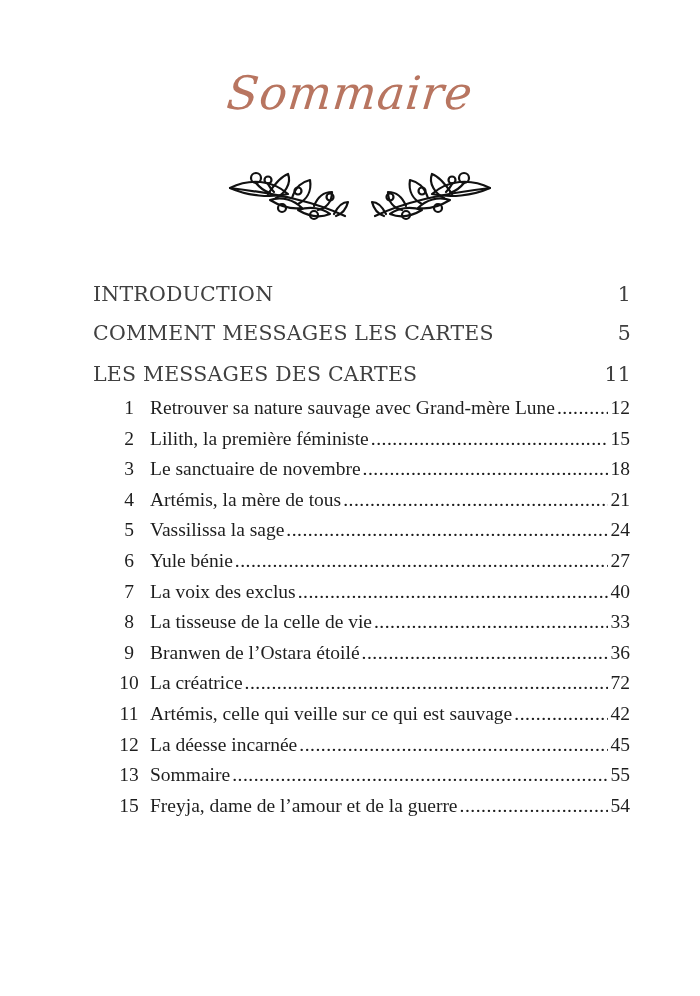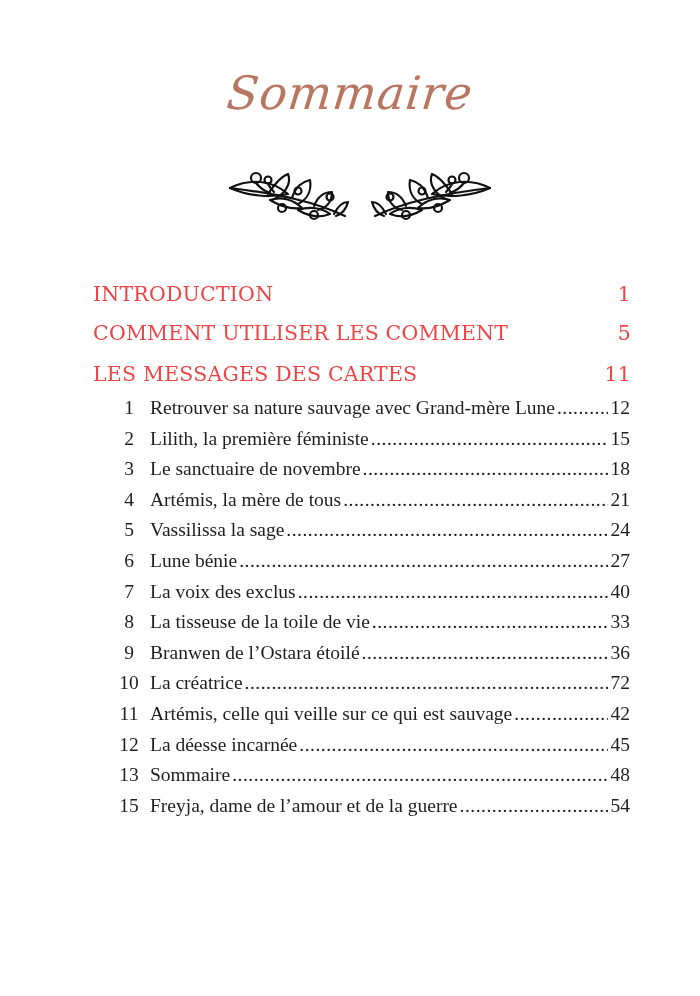--- a/index.html
+++ b/index.html
@@ -6,21 +6,21 @@
   body { width: 700px; height: 996px; position: relative; overflow: hidden; }
   .page { position: absolute; left: 0; top: 0; width: 700px; height: 996px; background: #fff; }
   .title {
     position: absolute; left: 0; width: 700px; top: 66px; text-align: center;
     font-family: "DejaVu Serif", serif; font-style: italic; font-size: 46px;
     color: #b87560; letter-spacing: 1px; transform: skewX(-6deg);
   }
   .ornament { position: absolute; left: 210px; top: 164px; width: 300px; height: 64px; }
   .section {
     position: absolute; left: 93px; width: 538px;
-    font-family: "DejaVu Serif", serif; font-size: 20.5px; color: #ef4444;
+    font-family: "DejaVu Serif", serif; font-size: 20.5px; color: #404040;
     letter-spacing: 0.2px; display: flex; justify-content: space-between;
     font-weight: normal;
   }
   .section .pg { text-align: right; }
   .entries { position: absolute; left: 108px; top: 397px; width: 522px; }
   .entry {
     display: flex; align-items: baseline; height: 30.6px;
     font-family: "Liberation Serif", serif; font-size: 19.5px; color: #1e1e1e;
   }
   .entry .num { width: 42px; text-align: center; flex: none; }
@@ -78,21 +78,21 @@
       <circle cx="72" cy="44" r="4"></circle>
       <circle cx="104" cy="51" r="4"></circle>
     </g>
   </svg>
 
   <div class="section" style="top:282px">
     <span>INTRODUCTION</span>
     <span class="pg">1</span>
   </div>
   <div class="section" style="top:321px">
-    <span>COMMENT UTILISER LES COMMENT</span>
+    <span>COMMENT MESSAGES LES CARTES</span>
     <span class="pg">5</span>
   </div>
   <div class="section" style="top:362px">
     <span>LES MESSAGES DES CARTES</span>
     <span class="pg">11</span>
   </div>
 
   <div class="entries">
     <div class="entry">
         <span class="num">1</span>
@@ -119,33 +119,33 @@
         <span class="p">21</span>
       </div>
     <div class="entry">
         <span class="num">5</span>
         <span class="ttl">Vassilissa la sage</span>
         <span class="dots"></span>
         <span class="p">24</span>
       </div>
     <div class="entry">
         <span class="num">6</span>
-        <span class="ttl">Lune bénie</span>
+        <span class="ttl">Yule bénie</span>
         <span class="dots"></span>
         <span class="p">27</span>
       </div>
     <div class="entry">
         <span class="num">7</span>
         <span class="ttl">La voix des exclus</span>
         <span class="dots"></span>
         <span class="p">40</span>
       </div>
     <div class="entry">
         <span class="num">8</span>
-        <span class="ttl">La tisseuse de la toile de vie</span>
+        <span class="ttl">La tisseuse de la celle de vie</span>
         <span class="dots"></span>
         <span class="p">33</span>
       </div>
     <div class="entry">
         <span class="num">9</span>
         <span class="ttl">Branwen de l’Ostara étoilé</span>
         <span class="dots"></span>
         <span class="p">36</span>
       </div>
     <div class="entry">
@@ -163,21 +163,21 @@
     <div class="entry">
         <span class="num">12</span>
         <span class="ttl">La déesse incarnée</span>
         <span class="dots"></span>
         <span class="p">45</span>
       </div>
     <div class="entry">
         <span class="num">13</span>
         <span class="ttl">Sommaire</span>
         <span class="dots"></span>
-        <span class="p">48</span>
+        <span class="p">55</span>
       </div>
     <div class="entry">
         <span class="num">15</span>
         <span class="ttl">Freyja, dame de l’amour et de la guerre</span>
         <span class="dots"></span>
         <span class="p">54</span>
       </div>
   </div>
 
 </div>

